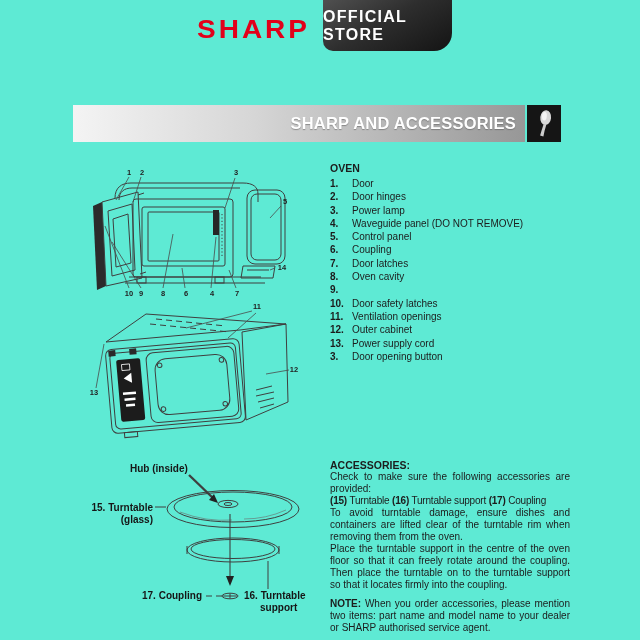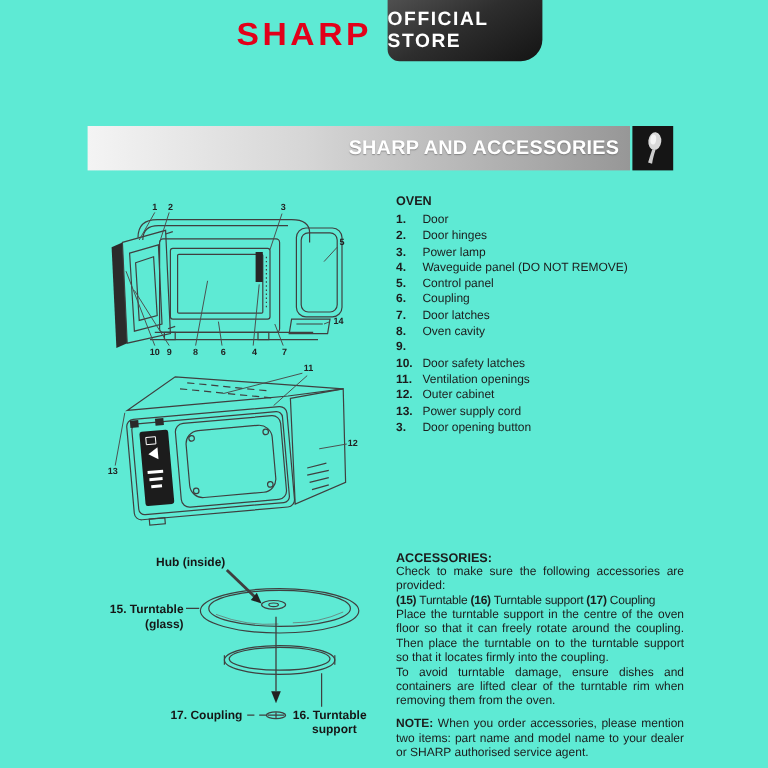--- a/index.html
+++ b/index.html
@@ -245,18 +245,18 @@
           <span class="n">3.</span>
           <span>Door opening button</span>
         </li>
     </ol>
   </div>
 
   <div class="acc">
     <p class="sec-h">ACCESSORIES:</p>
     <p>Check to make sure the following accessories are provided:</p>
     <p class="provided"><b>(15)</b><span> Turntable </span><b>(16)</b><span> Turntable support </span><b>(17)</b><span> Coupling</span></p>
+    <p>To avoid turntable damage, ensure dishes and containers are lifted clear of the turntable rim when removing them from the oven.</p>
     <p>Place the turntable support in the centre of the oven floor so that it can freely rotate around the coupling. Then place the turntable on to the turntable support so that it locates firmly into the coupling.</p>
-    <p>To avoid turntable damage, ensure dishes and containers are lifted clear of the turntable rim when removing them from the oven.</p>
     <p class="note"><b>NOTE:</b><span> When you order accessories, please mention two items: part name and model name to your dealer or SHARP authorised service agent.</span></p>
   </div>
 
 </div>
 
 </body></html>

